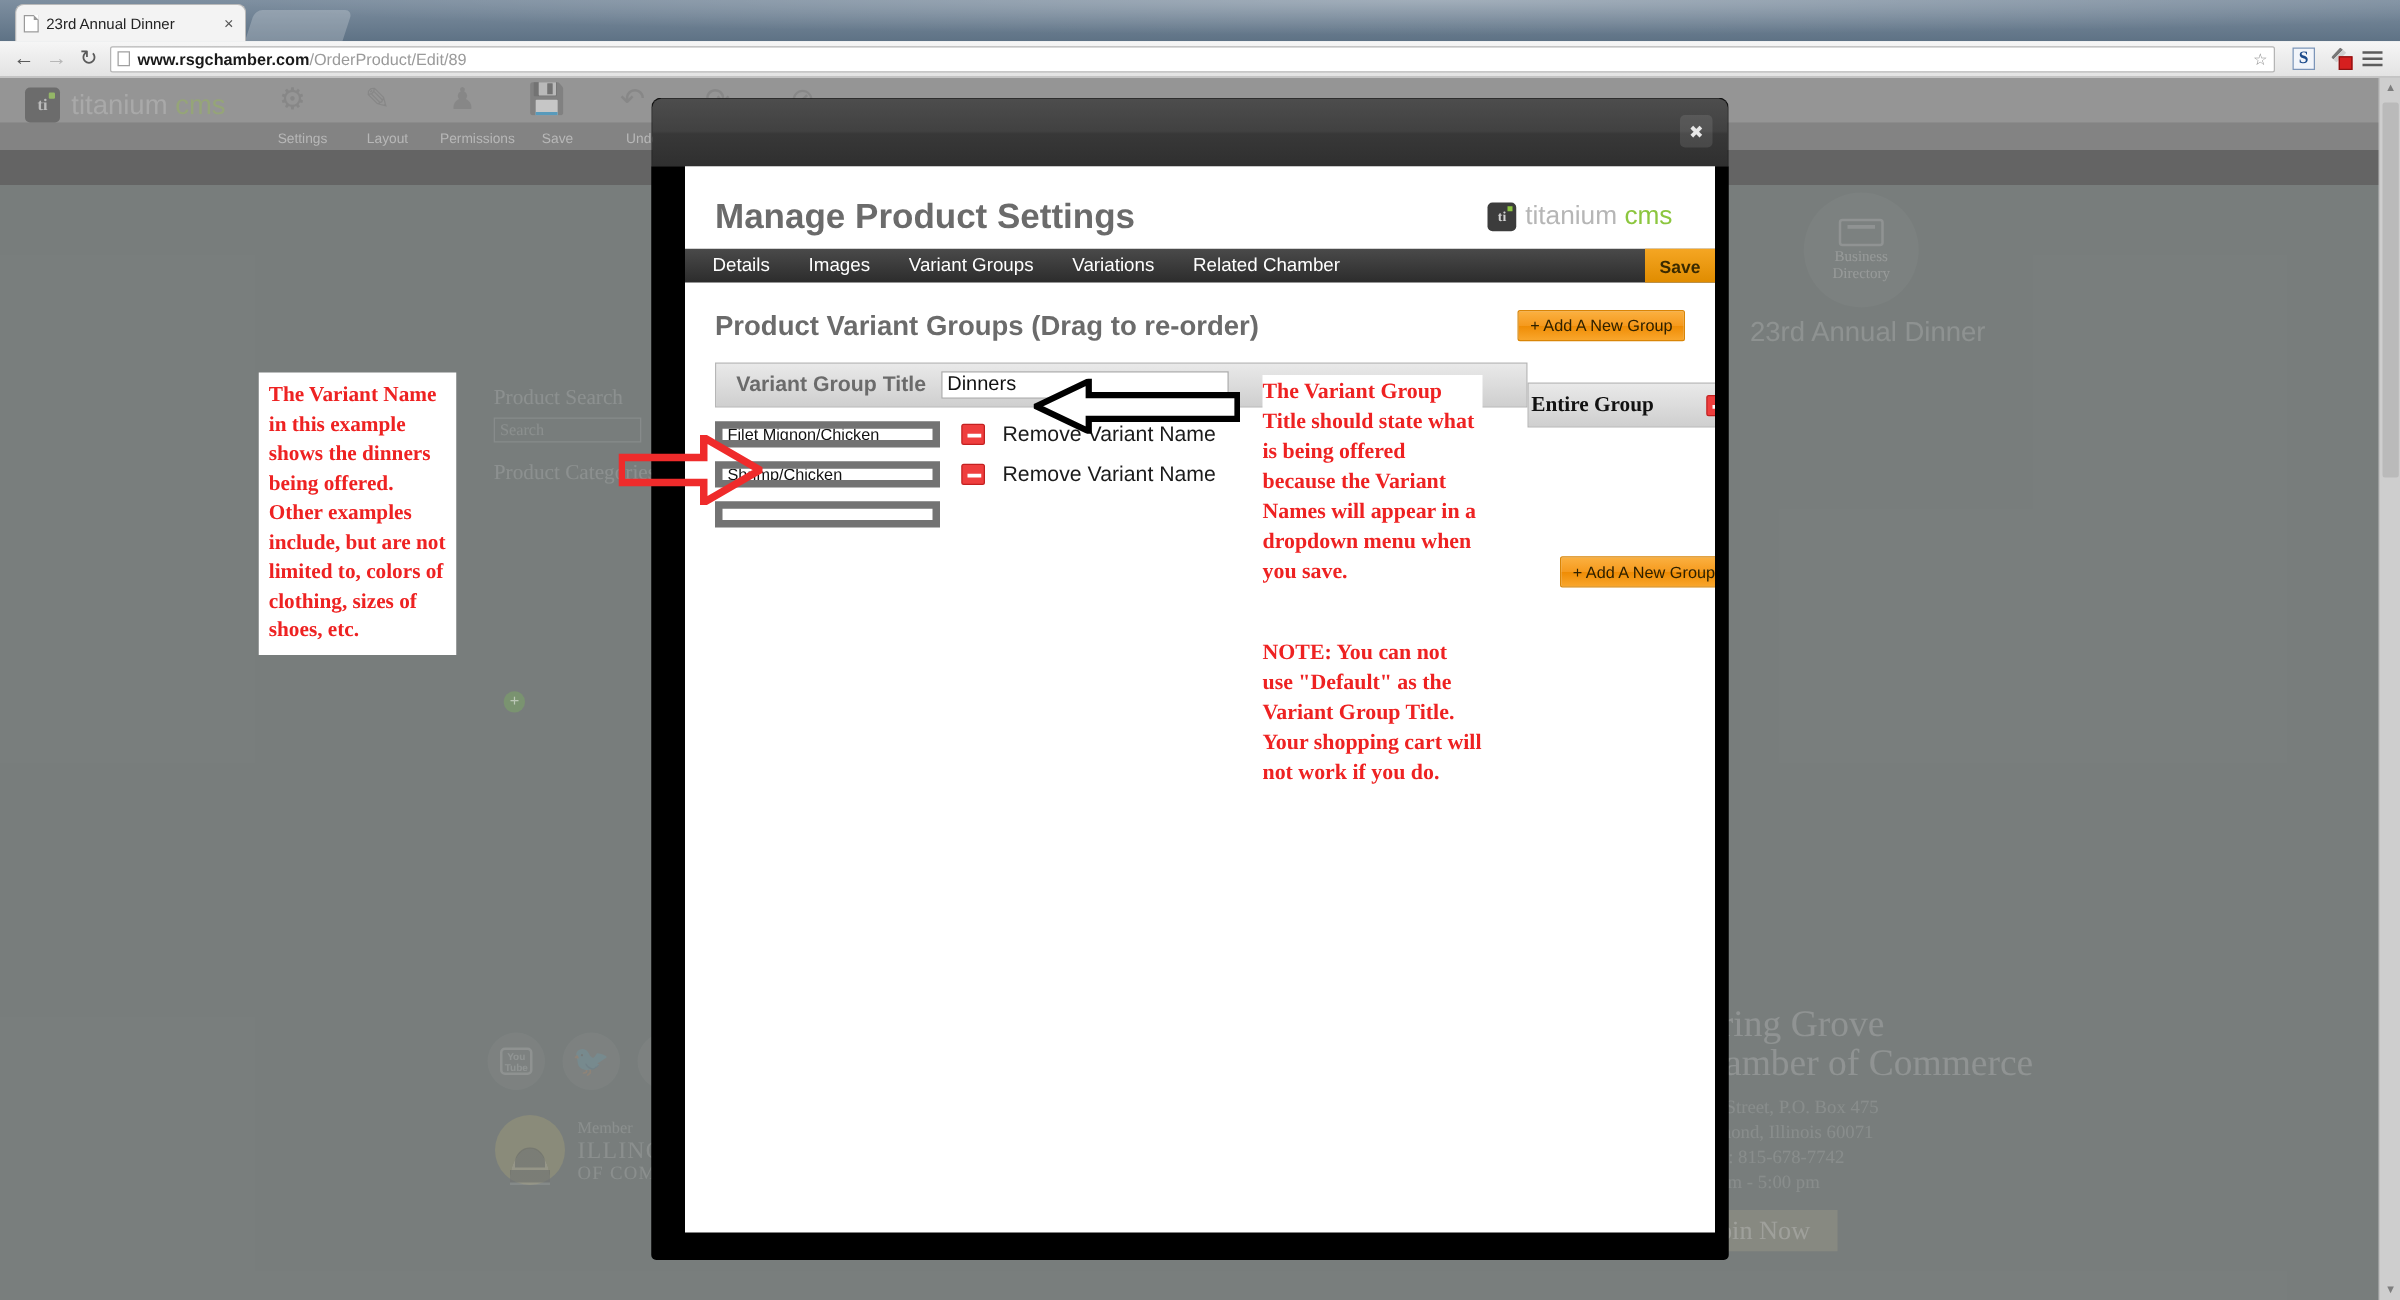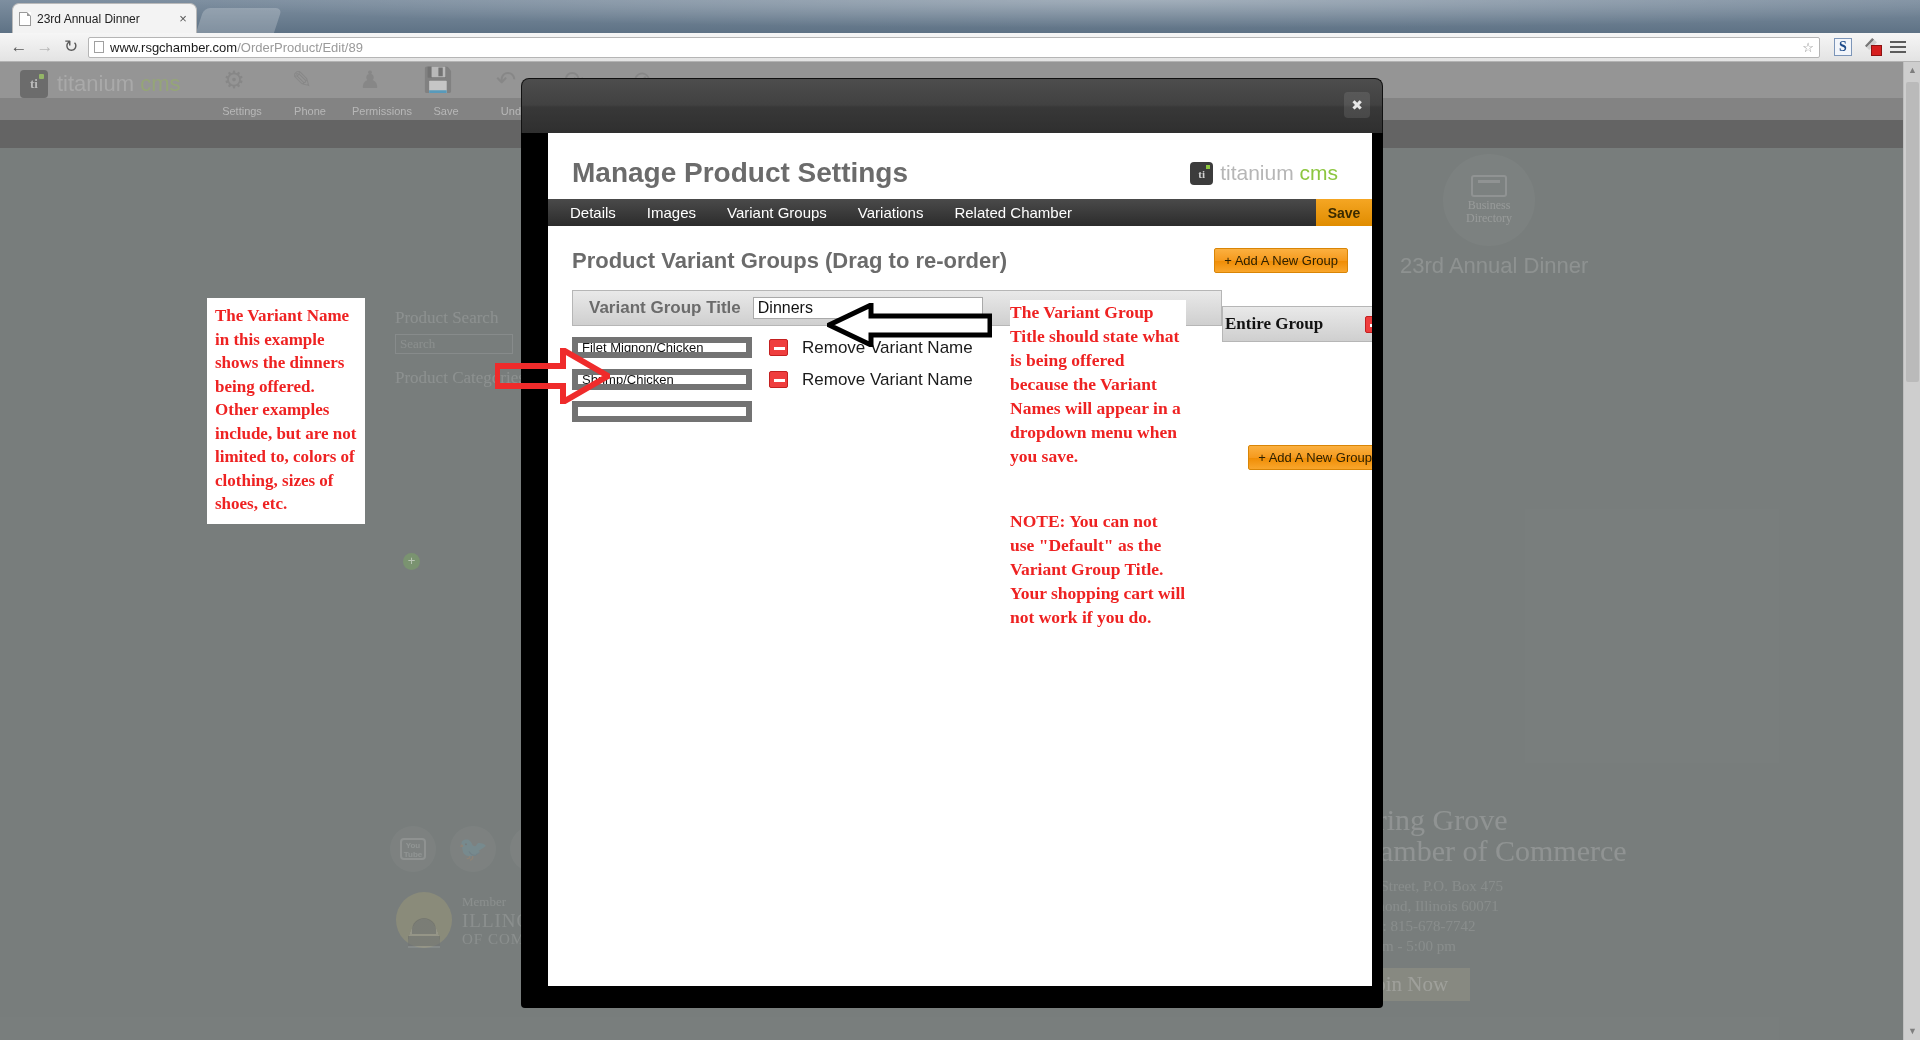--- a/index.html
+++ b/index.html
@@ -61,21 +61,21 @@
   .omnibox{
     flex:1; height:21px; background:#fff; border:1px solid #b5b5b5; border-radius:2px;
     margin:0 6px 0 4px; display:flex; align-items:center; padding:0 5px;
     position:relative;
   }
   .omni-favicon{
     width:10px; height:12px; background:#fff; border:1px solid #a0a0a0;
     margin-right:6px; flex:none;
   }
   .omni-text{ font-size:13px; color:#9a9a9a; white-space:nowrap; }
-  .omni-text b{ color:#1a1a1a; font-weight:normal;margin-top:24px; }
+  .omni-text b{ color:#1a1a1a; font-weight:bold;margin-top:24px; }
   .omni-star{ margin-left:auto; font-size:13px; color:#8d8d8d; }
   .ext-icons{ display:flex; align-items:center; gap:10px; padding:0 8px; flex:none; }
   .ext-s{
     width:18px;height:18px; border:1px solid #7c95b8; background:#f2f5fa;
     color:#1c4b8b; font-weight:bold; font-size:14px; line-height:16px; text-align:center;
     font-family:"Liberation Serif", serif;
   }
   .ext-drop{ width:18px;height:18px; position:relative; }
   .ext-drop::before{
     content:""; position:absolute; left:3px; top:0; width:12px;height:12px;
@@ -363,21 +363,21 @@
         <i>cms</i>
       </div>
     </div>
     <div class="cms-tools">
       <div class="cms-tool">
         <span class="glyph">⚙</span>
         <span class="tlabel">Settings</span>
       </div>
       <div class="cms-tool">
         <span class="glyph">✎</span>
-        <span class="tlabel">Phone</span>
+        <span class="tlabel">Layout</span>
       </div>
       <div class="cms-tool">
         <span class="glyph">♟</span>
         <span class="tlabel">Permissions</span>
       </div>
       <div class="cms-tool">
         <span class="glyph">💾</span>
         <span class="tlabel">Save</span>
       </div>
       <div class="cms-tool">

